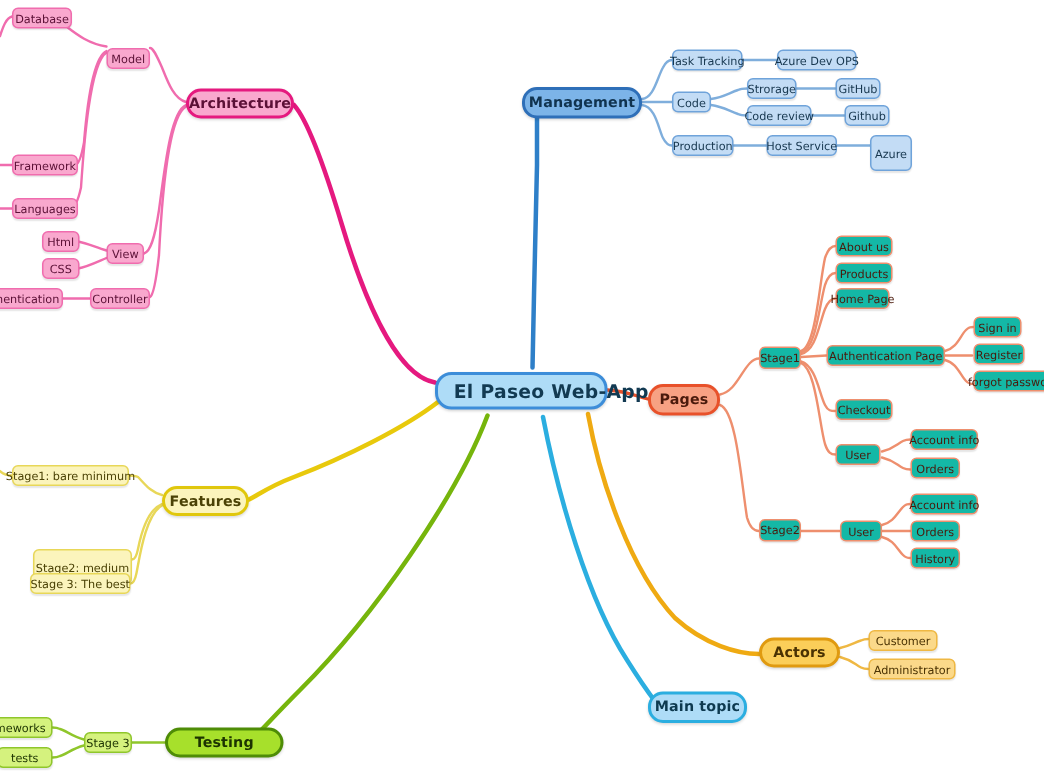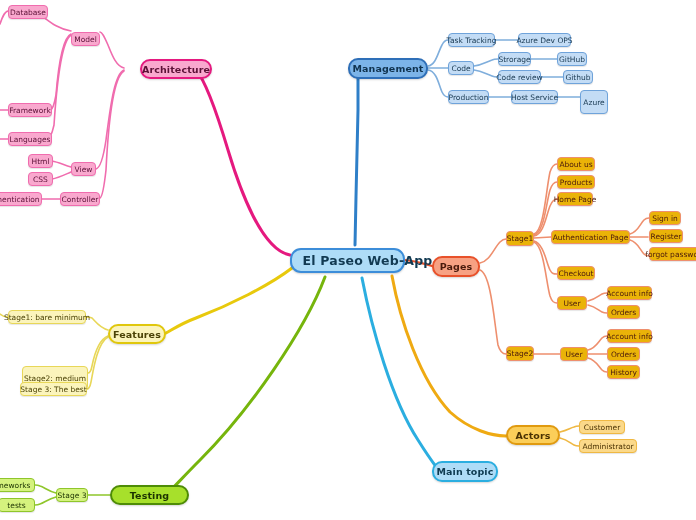--- a/index.html
+++ b/index.html
@@ -57,28 +57,28 @@
   
   .sub {
     border-radius: 4px;
     border-width: 1px;
     border-style: solid;
     font-weight: normal;
     font-size: 7.5px;
     box-shadow: 0 1px 1px rgba(0,0,0,0.10);
   }
   
-  .c-pink-main  { background:#F9A8CE; border-color:#E5197F; color:#5B1036;margin-left:16px; }
+  .c-pink-main  { background:#F9A8CE; border-color:#E5197F; color:#5B1036; }
   .c-pink-sub   { background:#F9A8CE; border-color:#F06CAE; color:#5B1036; }
 
   .c-blue-main  { background:#7CB4E8; border-color:#2E6FB8; color:#10334F; }
   .c-blue-sub   { background:#C3DCF5; border-color:#6FA3DA; color:#17374F; }
 
   .c-salm-main  { background:#F7A183; border-color:#E8512A; color:#4A1A0C; }
-  .c-salm-sub   { background:#eab308; border-color:#EE8F6E; color:#4A1A0C; }
+  .c-salm-sub   { background:#14b8a6; border-color:#EE8F6E; color:#4A1A0C; }
 
   .c-yell-main  { background:#FBF4BC; border-color:#E0C70C; color:#4B4206; }
   .c-yell-sub   { background:#FBF4BC; border-color:#E8D758; color:#4B4206; }
 
   .c-green-main { background:#A7E02B; border-color:#4E8C06; color:#1C3301; }
   .c-green-sub  { background:#D5F27E; border-color:#8FC62B; color:#1C3301; }
 
   .c-amber-main { background:#FBCE59; border-color:#E09A10; color:#4A3203; }
   .c-amber-sub  { background:#FBD98A; border-color:#EFB843; color:#4A3203; }
 

